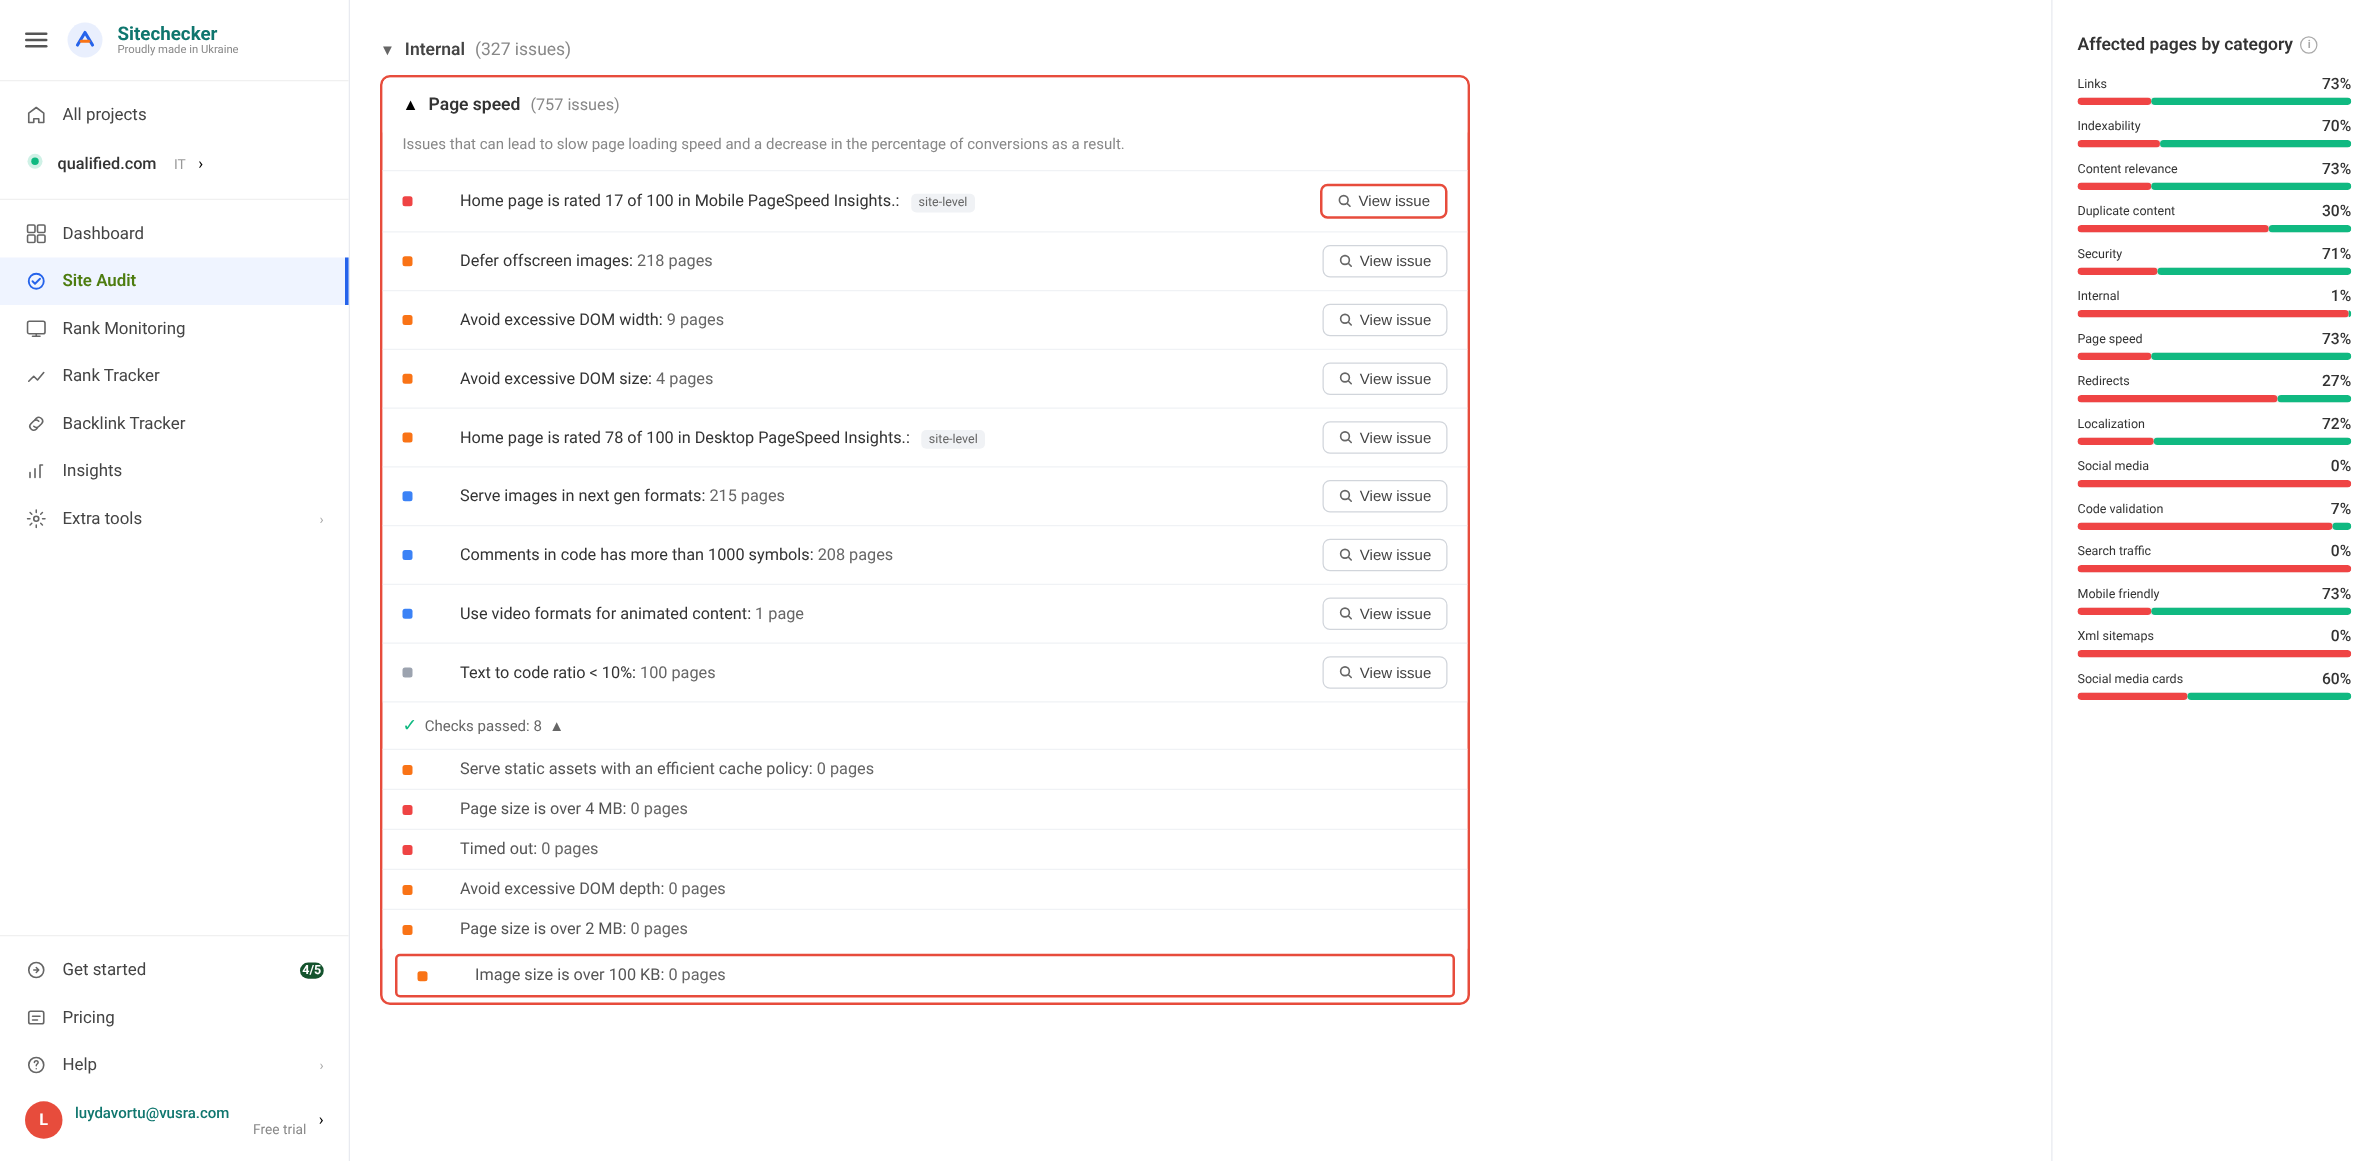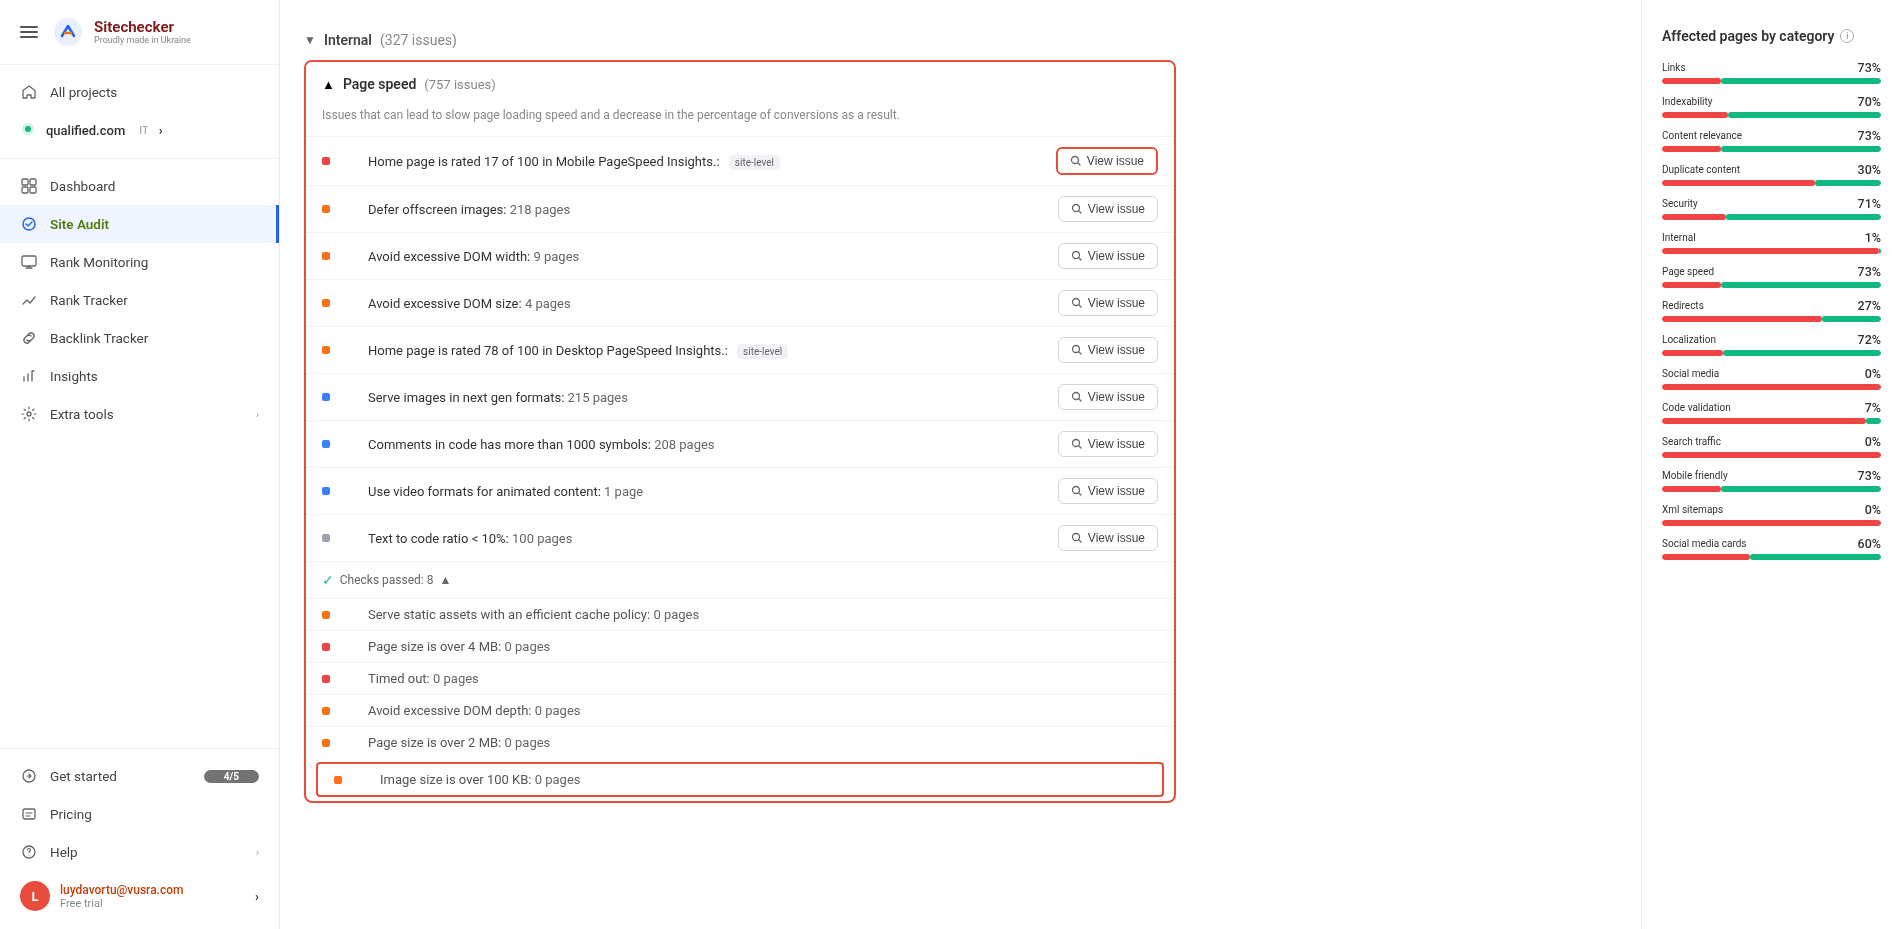--- a/index.html
+++ b/index.html
@@ -4,42 +4,42 @@
   <style>
     * { box-sizing: border-box; margin: 0; padding: 0; }
     body { font-family: -apple-system, BlinkMacSystemFont, 'Segoe UI', Roboto, sans-serif; font-size: 13px; background: #f5f6fa; display: flex; height: 100vh; overflow: hidden; }
 
     
     .sidebar { width: 280px; min-width: 280px; background: #fff; border-right: 1px solid #e8eaf0; display: flex; flex-direction: column; height: 100vh; overflow-y: auto; }
     .sidebar-header { padding: 16px 20px; display: flex; align-items: center; gap: 10px; border-bottom: 1px solid #f0f0f0; }
     .hamburger { display: flex; flex-direction: column; gap: 3px; cursor: pointer; margin-right: 4px; }
     .hamburger span { display: block; width: 18px; height: 2px; background: #555; border-radius: 2px; }
     .logo-icon { width: 32px; height: 32px; }
-    .logo-text { font-weight: 700; font-size: 15px; color: #7f1d1d; line-height: 1.1; }
+    .logo-text { font-weight: 700; font-size: 15px; color: #0f766e; line-height: 1.1; }
     .logo-sub { font-size: 9px; color: #888; font-weight: 400; }
 
     .sidebar-section { padding: 8px 0; }
     .sidebar-item { display: flex; align-items: center; gap: 12px; padding: 10px 20px; cursor: pointer; color: #444; font-size: 13.5px; transition: background 0.15s; position: relative; }
     .sidebar-item.active { color: #4d7c0f; background: #eff4ff; font-weight: 600; border-right: 3px solid #2563eb; }
     .sidebar-item .item-icon { width: 18px; height: 18px; display: flex; align-items: center; justify-content: center; flex-shrink: 0; }
     .sidebar-item .chevron { margin-left: auto; color: #aaa; font-size: 11px; }
-    .sidebar-item .badge { margin-left: auto; background: #737373; color: #fff; font-size: 10px; font-weight: 700; padding: 1px 20px; border-radius: 10px; }
+    .sidebar-item .badge { margin-left: auto; background: #14532d; color: #fff; font-size: 10px; font-weight: 700; padding: 1px 2px; border-radius: 10px; }
 
     .sidebar-divider { height: 1px; background: #f0f0f0; margin: 8px 0; }
 
     .qualified-item { display: flex; align-items: center; gap: 10px; padding: 10px 20px; cursor: pointer; }
     .qualified-text { font-size: 13px; color: #333; font-weight: 500; }
     .qualified-badge { font-size: 11px; color: #999; margin-left: 4px; }
 
     .sidebar-bottom { margin-top: auto; padding: 8px 0; border-top: 1px solid #f0f0f0; }
     .user-item { display: flex; align-items: center; gap: 10px; padding: 10px 20px; cursor: pointer; }
     .user-avatar { width: 30px; height: 30px; background: #e74c3c; border-radius: 50%; display: flex; align-items: center; justify-content: center; color: #fff; font-weight: 700; font-size: 13px; flex-shrink: 0; }
     .user-info { flex: 1; }
-    .user-email { font-size: 12px; color: #c2410c; font-weight: 500; }
-    .user-plan { font-size: 11px; color: #888; }
+    .user-email { font-size: 12px; color: #0f766e; font-weight: 500; }
+    .user-plan { font-size: 11px; color: #888; text-align: right; }
 
     
     .main { flex: 1; overflow-y: auto; padding: 0; background: #fff; }
     .content-area { padding: 20px 24px; max-width: 920px; }
 
     
     .section-header { display: flex; align-items: center; gap: 8px; padding: 12px 0; font-size: 14px; color: #444; cursor: pointer; }
     .section-header .toggle-icon { color: #666; font-size: 12px; }
     .section-title { font-weight: 600; }
     .section-count { color: #888; font-weight: 400; }

